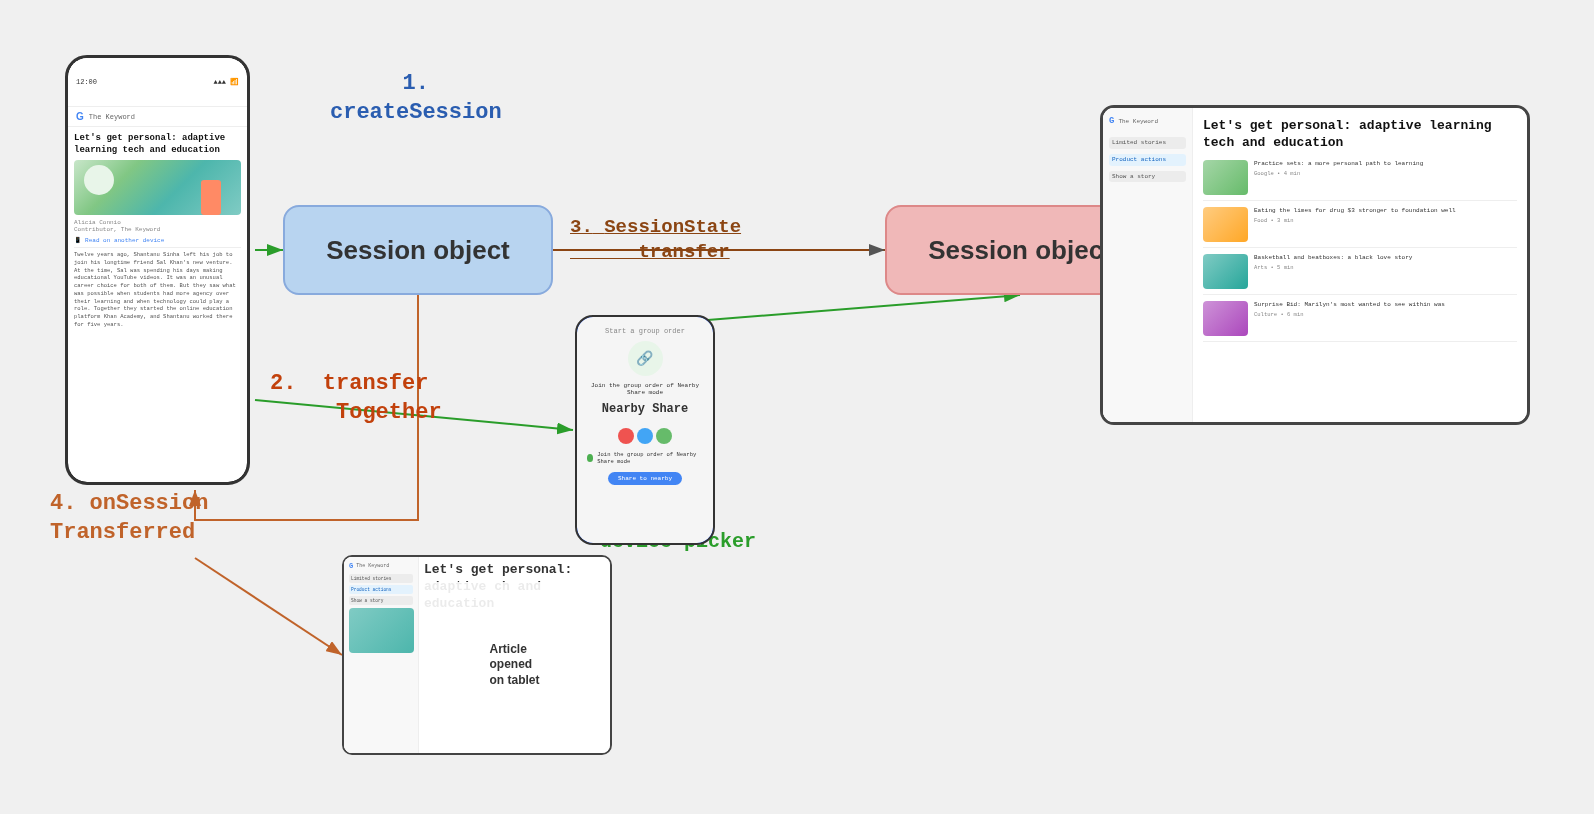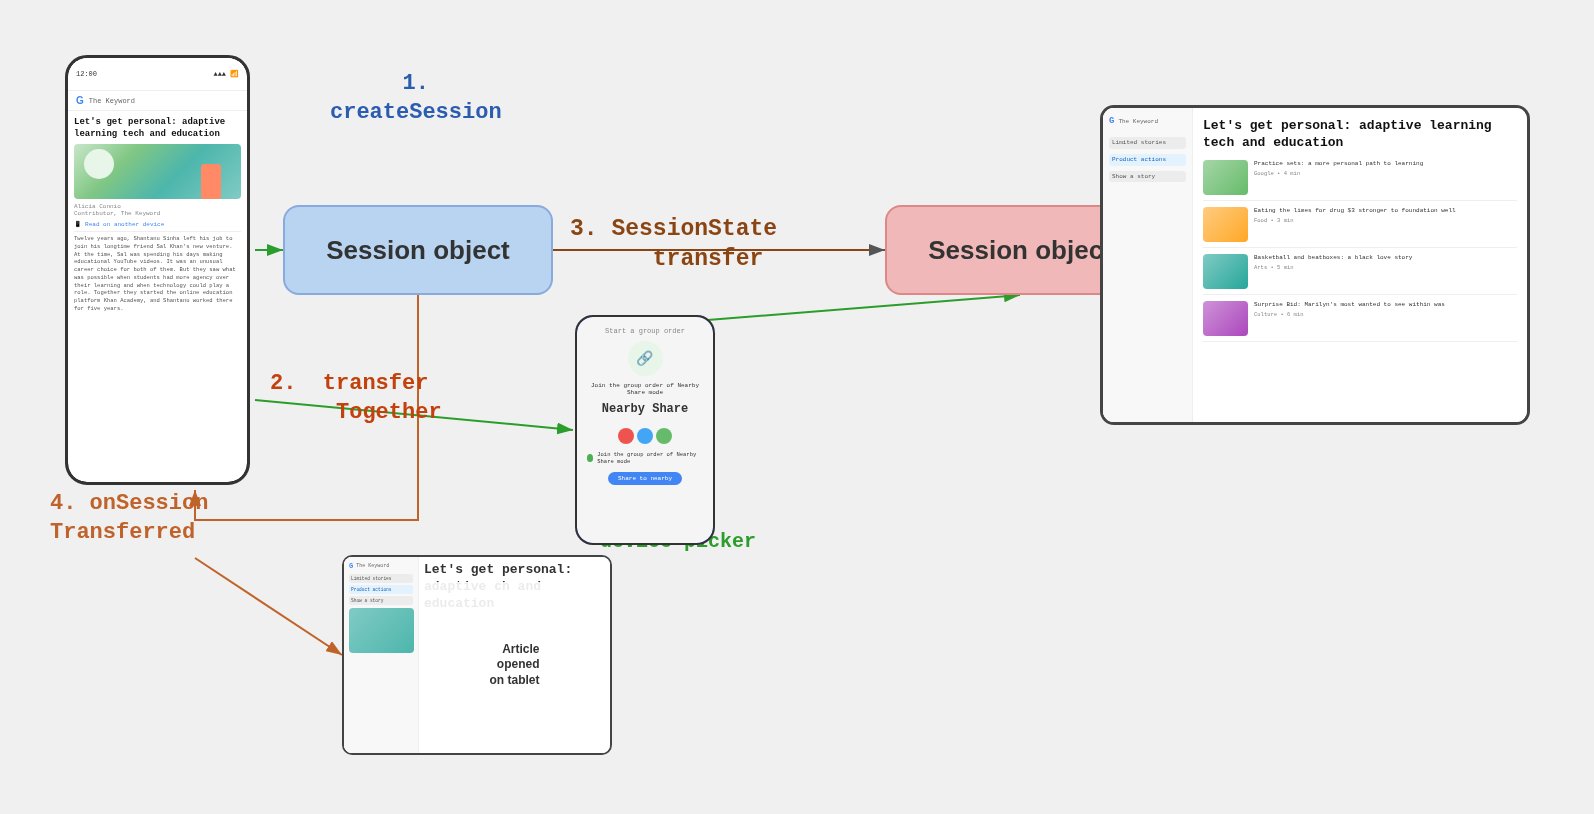--- a/index.html
+++ b/index.html
@@ -34,21 +34,22 @@
       color: #c2410c;
       top: 370px;
       left: 270px;
       line-height: 1.3;
     }
     .step-3 {
       color: #8b4513;
       top: 215px;
       left: 570px;
       line-height: 1.3;
-      font-size: 23px;
+      font-size: 19px;
+      text-decoration: underline;
     }
     .step-4 {
       color: #c0632a;
       top: 490px;
       left: 50px;
       line-height: 1.3;
     }
     .device-picker-label {
       color: #2a9d2a;
       top: 530px;
@@ -102,21 +103,21 @@
       width: 100%;
       height: 100%;
       background: #fff;
       border-radius: 19px;
       overflow: hidden;
       display: flex;
       flex-direction: column;
     }
     .phone-status-bar {
       background: #fff;
-      padding: 12px 8px;
+      padding: 20px 8px;
       display: flex;
       justify-content: space-between;
       font-size: 7px;
       color: #333;
       border-bottom: 1px solid #eee;
     }
     .phone-top-bar {
       background: #fff;
       padding: 4px 8px;
       display: flex;
@@ -453,21 +454,21 @@
       border-radius: 4px;
       display: flex;
       align-items: center;
       justify-content: center;
       flex-direction: column;
     }
     .article-opened-text {
       font-size: 12px;
       font-weight: bold;
       color: #333;
-      text-align: right;
+      text-align: left;
       line-height: 1.3;
       font-family: Arial, sans-serif;
     }
     .tb-img {
       width: 65px;
       height: 45px;
       background: linear-gradient(135deg, #80cbc4, #4db6ac);
       border-radius: 4px;
       margin-top: 3px;
     }

